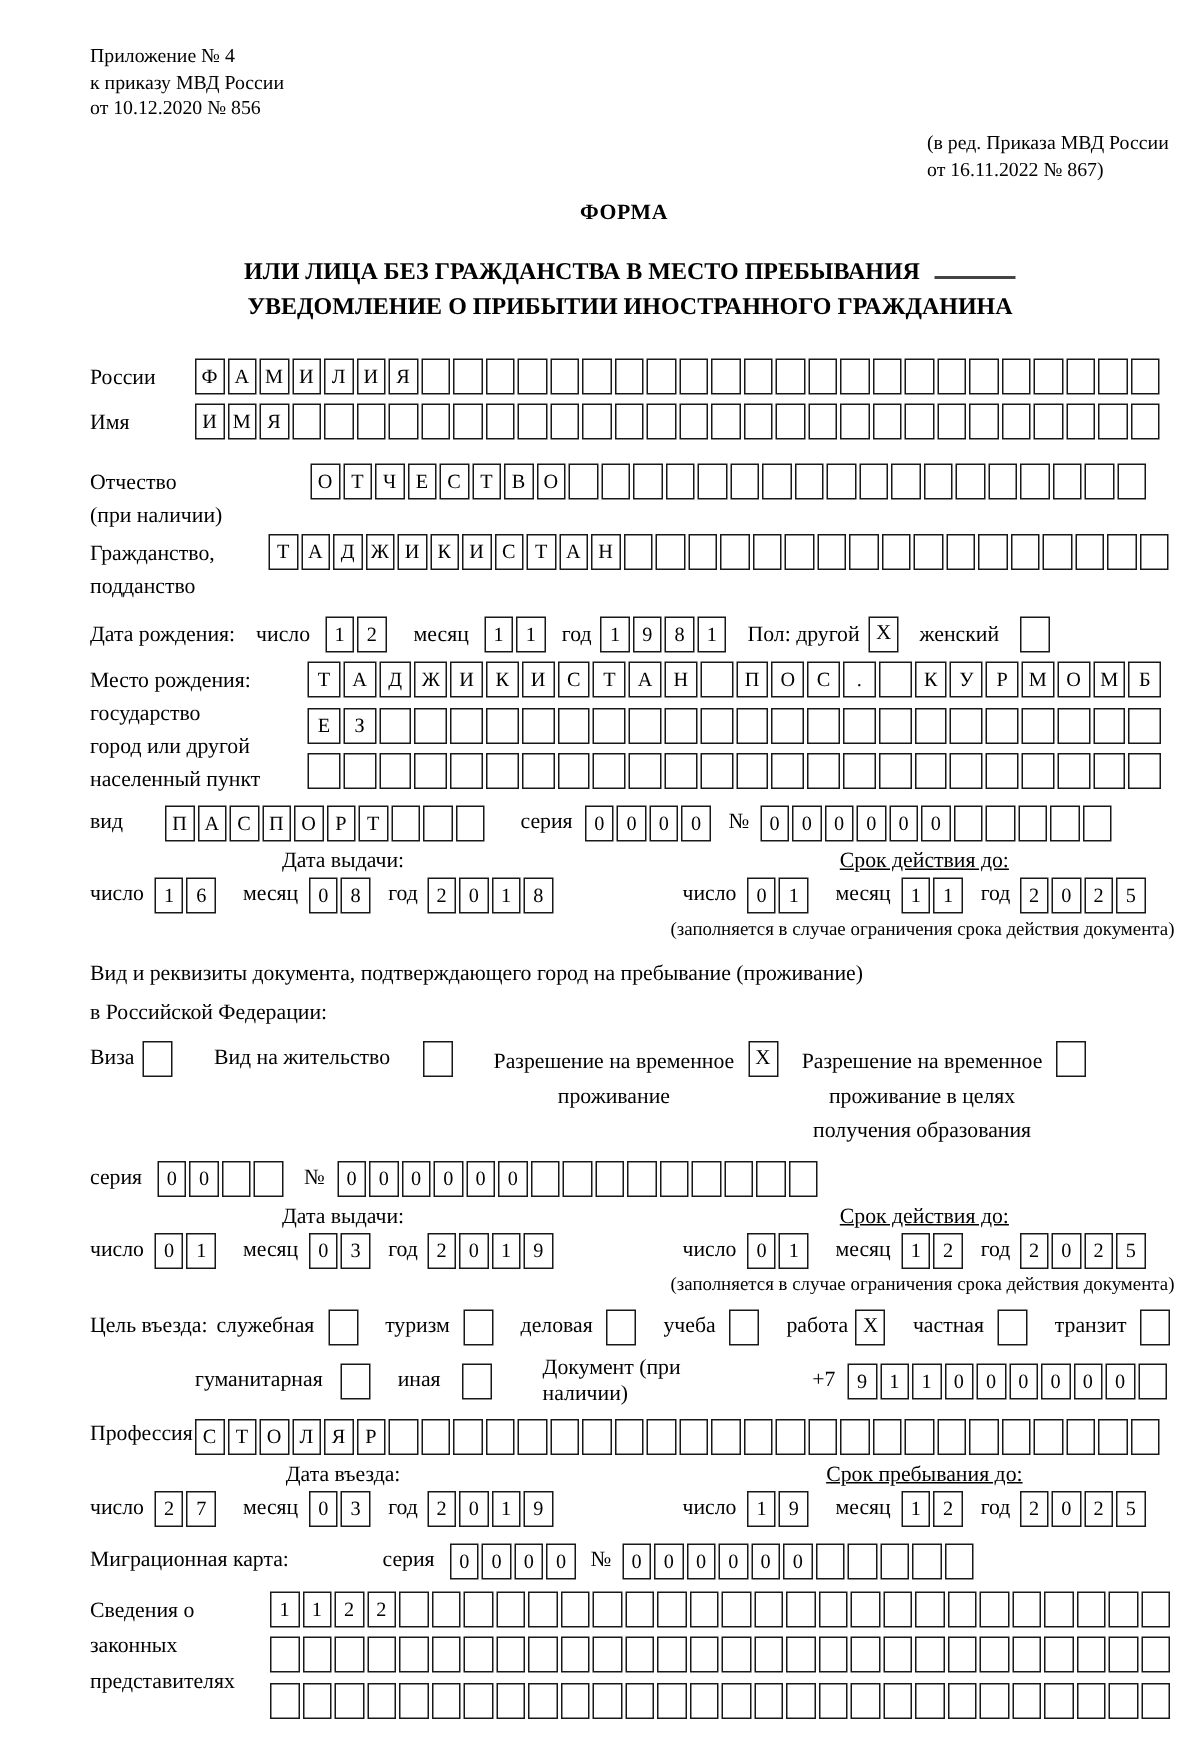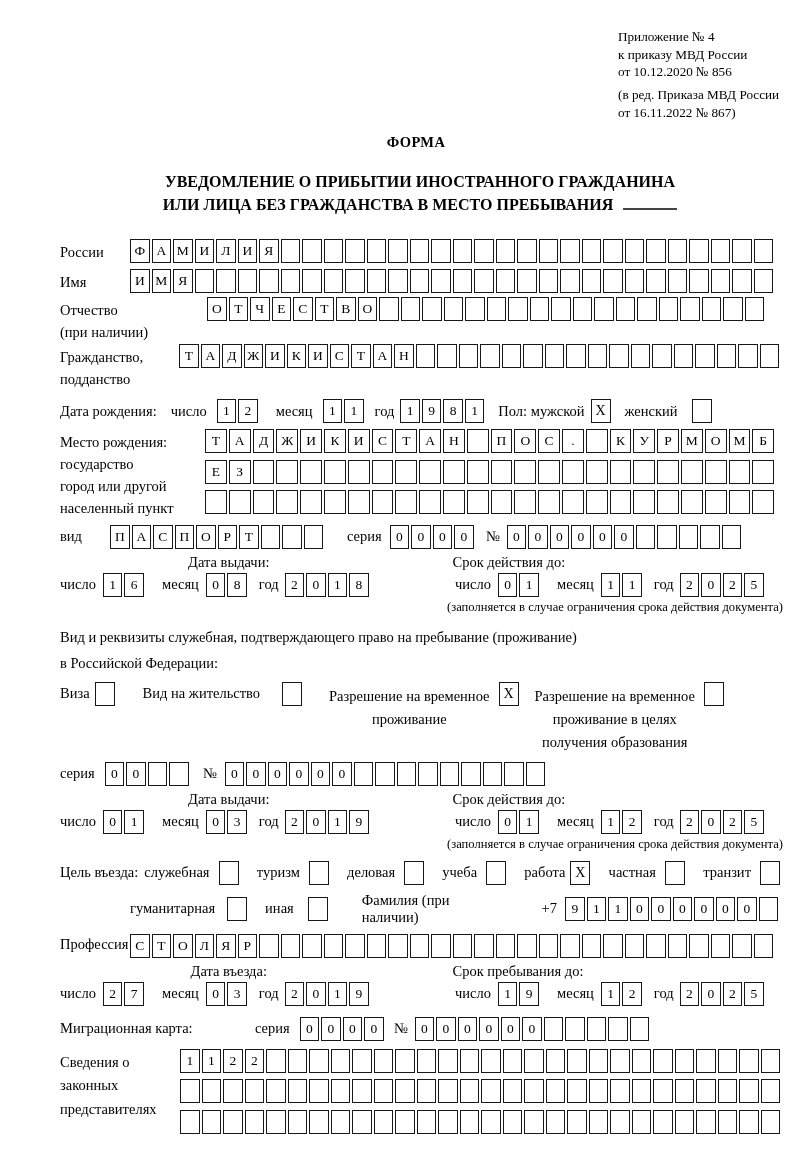--- a/index.html
+++ b/index.html
@@ -1,21 +1,21 @@
 <!DOCTYPE html>
 <html><head>
 <meta charset="utf-8">
 <style>
   html,body{margin:0;padding:0;background:#fff;}
   body{width:800px;height:1163px;overflow:hidden;color:#000;
        font-family:"Liberation Serif","DejaVu Serif",serif;font-size:14.5px;}
   .page{padding:28px 20px 0 60px;position:relative;width:720px;}
 
   
-  .annex{margin-left:558px;font-size:13.2px;line-height:1.34;}
+  .annex{font-size:13.2px;line-height:1.34;}
   .annex2{margin-left:558px;font-size:13.2px;line-height:1.34;margin-top:5px;}
   .form-label{text-align:center;font-weight:bold;font-size:14.5px;margin-top:13px;padding-right:8px;letter-spacing:.4px;}
 
   .title{text-align:center;font-weight:bold;font-size:16px;line-height:1.42;margin-top:20px;}
   .blank-line{display:inline-block;width:54px;border-bottom:2.2px solid #444;height:12px;margin-left:10px;}
   .section-heading{font-weight:bold;font-size:15px;margin-top:25px;letter-spacing:.2px;}
 
   
   .frow{display:flex;align-items:flex-start;}
   .flabel{flex:none;padding-top:3px;line-height:1.5;}
@@ -25,21 +25,21 @@
         font-size:13.5px;background:#fff;}
   .wide .cell{width:21.8px;}
   .checkbox{box-sizing:border-box;flex:none;width:20px;height:24px;border:1.8px solid #181818;
         display:inline-flex;align-items:center;justify-content:center;font-size:14px;}
   .stack{display:flex;flex-direction:column;}
   .stack .cells{margin-bottom:6.5px;}
 
   
   .dhead-row{display:flex;margin-top:5px;}
   .dh-left{width:340px;text-align:center;}
-  .dh-right{width:330px;margin-left:55px;}
+  .dh-right{width:330px;margin-left:55px;text-align:center;text-decoration:underline;}
   .dval-row{display:flex;margin-top:2px;align-items:center;}
   .dg{display:flex;align-items:center;}
   .dg-left{width:340px;}
   .dg-right{margin-left:55px;}
   .dg .lbl{margin-right:7px;}
   .dg .lbl2{margin-left:16px;margin-right:7px;}
   .dg .lbl3{margin-left:10px;margin-right:6px;}
   .dnote{font-size:12.6px;margin-left:330px;width:450px;text-align:center;margin-top:3px;}
 
   .doc-heading{text-align:center;font-weight:bold;font-size:14.2px;margin-top:4px;}
@@ -73,22 +73,22 @@
     <div>от 10.12.2020 № 856</div>
   </div>
   <div class="annex2">
     <div>(в ред. Приказа МВД России</div>
     <div>от 16.11.2022 № 867)</div>
   </div>
 
   <div class="form-label">ФОРМА</div>
 
   <div class="title">
+    <div><span>ИЛИ ЛИЦА БЕЗ ГРАЖДАНСТВА В МЕСТО ПРЕБЫВАНИЯ</span><span class="blank-line"></span></div>
     <div>УВЕДОМЛЕНИЕ О ПРИБЫТИИ ИНОСТРАННОГО ГРАЖДАНИНА</div>
-    <div><span>ИЛИ ЛИЦА БЕЗ ГРАЖДАНСТВА В МЕСТО ПРЕБЫВАНИЯ</span><span class="blank-line"></span></div>
   </div>
 
 
   <div class="frow" style="margin-top:22px;">
     <div class="flabel" style="width:70px;">России</div>
     <div class="cells">
         <span class="cell">Ф</span>
         <span class="cell">А</span>
         <span class="cell">М</span>
         <span class="cell">И</span>
@@ -150,21 +150,21 @@
         <span class="cell"></span>
         <span class="cell"></span>
         <span class="cell"></span>
         <span class="cell"></span>
         <span class="cell"></span>
         <span class="cell"></span>
         <span class="cell"></span>
       </div>
   </div>
 
-  <div class="frow" style="margin-top:4px;">
+  <div class="frow" style="margin-top:16px;">
     <div class="flabel" style="width:147px;">
       <div>Отчество</div>
       <div>(при наличии)</div>
     </div>
     <div class="cells">
         <span class="cell">О</span>
         <span class="cell">Т</span>
         <span class="cell">Ч</span>
         <span class="cell">Е</span>
         <span class="cell">С</span>
@@ -241,21 +241,21 @@
         <span class="cell">1</span>
         <span class="cell">1</span>
       </span>
     <span style="margin-left:9px;margin-right:6px;">год</span>
     <span class="cells">
         <span class="cell">1</span>
         <span class="cell">9</span>
         <span class="cell">8</span>
         <span class="cell">1</span>
       </span>
-    <span style="margin-left:12px;">Пол: мужской</span>
+    <span style="margin-left:12px;">Пол: другой</span>
     <span class="checkbox" style="margin-left:6px;">X</span>
     <span style="margin-left:14px;">женский</span>
     <span class="checkbox" style="margin-left:14px;"></span>
   </div>
 
   <div class="frow" style="margin-top:6px;">
     <div class="flabel" style="width:145px;">
       <div>Место рождения:</div>
       <div>государство</div>
       <div>город или другой</div>
@@ -421,21 +421,21 @@
           <span class="cell">2</span>
           <span class="cell">0</span>
           <span class="cell">2</span>
           <span class="cell">5</span>
         </span>
     </div>
   </div>
   <div class="dnote">(заполняется в случае ограничения срока действия документа)</div>
 
   <div class="intro">
-    <div>Вид и реквизиты служебная, подтверждающего право на пребывание (проживание)</div>
+    <div>Вид и реквизиты документа, подтверждающего город на пребывание (проживание)</div>
     <div>в Российской Федерации:</div>
   </div>
 
   <div class="opt-row">
     <div class="opt">
       <span class="olabel">Виза</span>
       <span class="checkbox" style="margin-left:5px;"></span>
     </div>
     <div class="opt" style="margin-left:28px;">
       <span class="olabel">Вид на жительство</span>
@@ -562,21 +562,21 @@
       <span>транзит</span>
       <span class="checkbox"></span>
     </div>
   </div>
 
   <div class="purpose-row2">
     <span style="margin-left:70px;">гуманитарная</span>
     <span class="checkbox" style="margin-left:12px;"></span>
     <span style="margin-left:18px;text-align:center;">иная</span>
     <span class="checkbox" style="margin-left:14px;"></span>
-    <span style="margin-left:34px;">Фамилия (при наличии)</span>
+    <span style="margin-left:34px;">Документ (при наличии)</span>
     <span style="margin-left:34px;margin-right:8px;">+7</span>
     <span class="cells">
         <span class="cell">9</span>
         <span class="cell">1</span>
         <span class="cell">1</span>
         <span class="cell">0</span>
         <span class="cell">0</span>
         <span class="cell">0</span>
         <span class="cell">0</span>
         <span class="cell">0</span>

